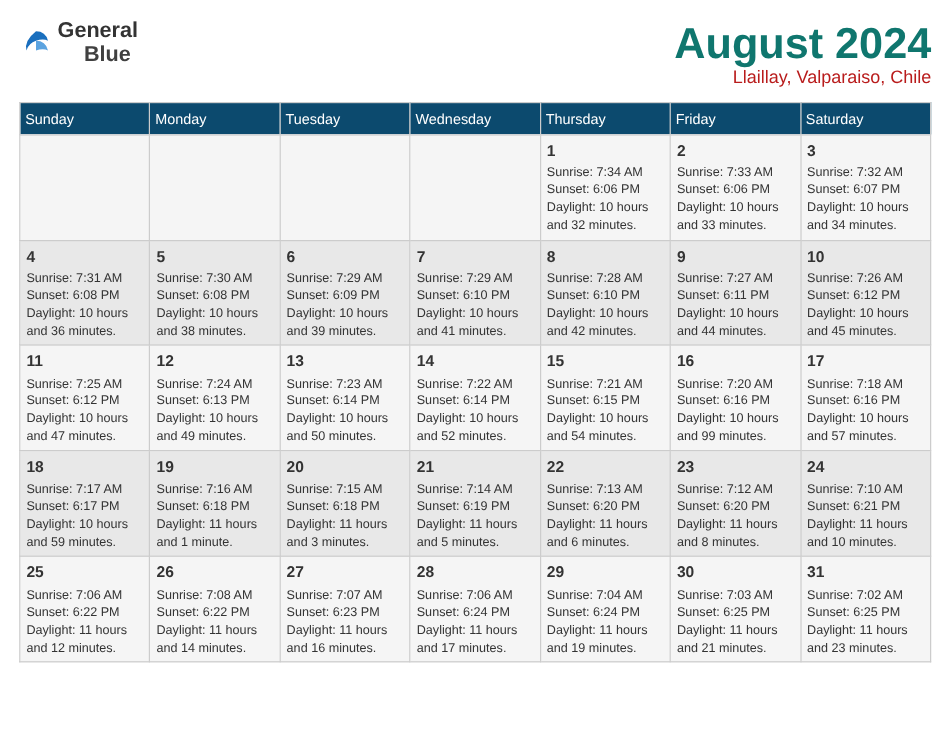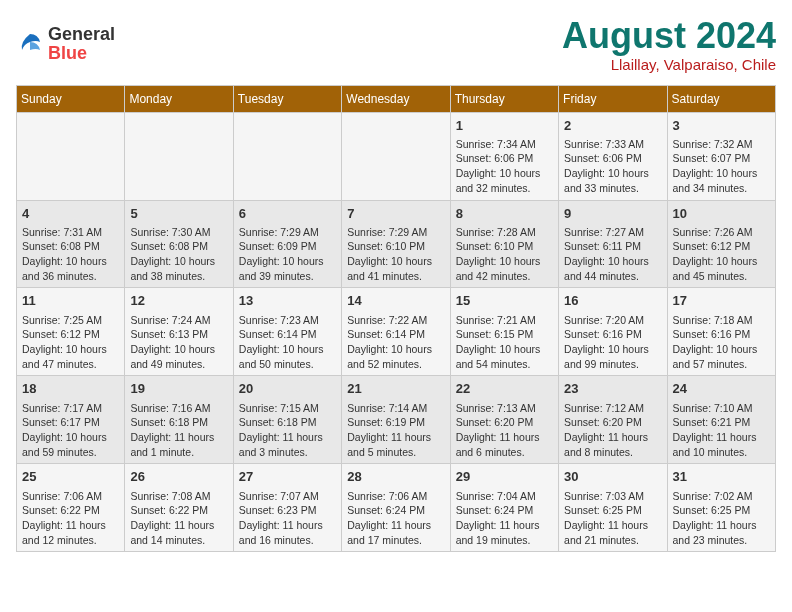--- a/index.html
+++ b/index.html
@@ -6,36 +6,36 @@
     body {
       font-family: Arial, sans-serif;
       background: #fff;
       width: 792px;
       min-height: 612px;
       padding: 16px;
     }
     .header {
       display: flex;
       justify-content: space-between;
-      align-items: center;
+      align-items: flex-start;
       margin-bottom: 12px;
     }
     .logo {
       display: flex;
       align-items: center;
     }
     .logo-text {
       display: flex;
       flex-direction: column;
       font-size: 18px;
       font-weight: bold;
       line-height: 1.1;
     }
     .logo-text .general { color: #333; }
-    .logo-text .blue { color: #ef4444; }
+    .logo-text .blue { color: #404040; margin-left: 22px; }
     .logo-icon {
       width: 28px;
       height: 28px;
       margin-right: 4px;
     }
     .title-area {
       text-align: right;
     }
     .month-year {
       font-size: 36px;
@@ -47,21 +47,21 @@
     .location {
       font-size: 15px;
       color: #b91c1c;
     }
     table {
       width: 100%;
       border-collapse: collapse;
       font-size: 11px;
     }
     thead tr {
-      background-color: #a16207;
+      background-color: #0c4a6e;
       color: #fff;
     }
     thead th {
       padding: 6px 4px;
       text-align: left;
       font-size: 12px;
       font-weight: normal;
       border: 1px solid #ccc;
     }
     tbody tr {

